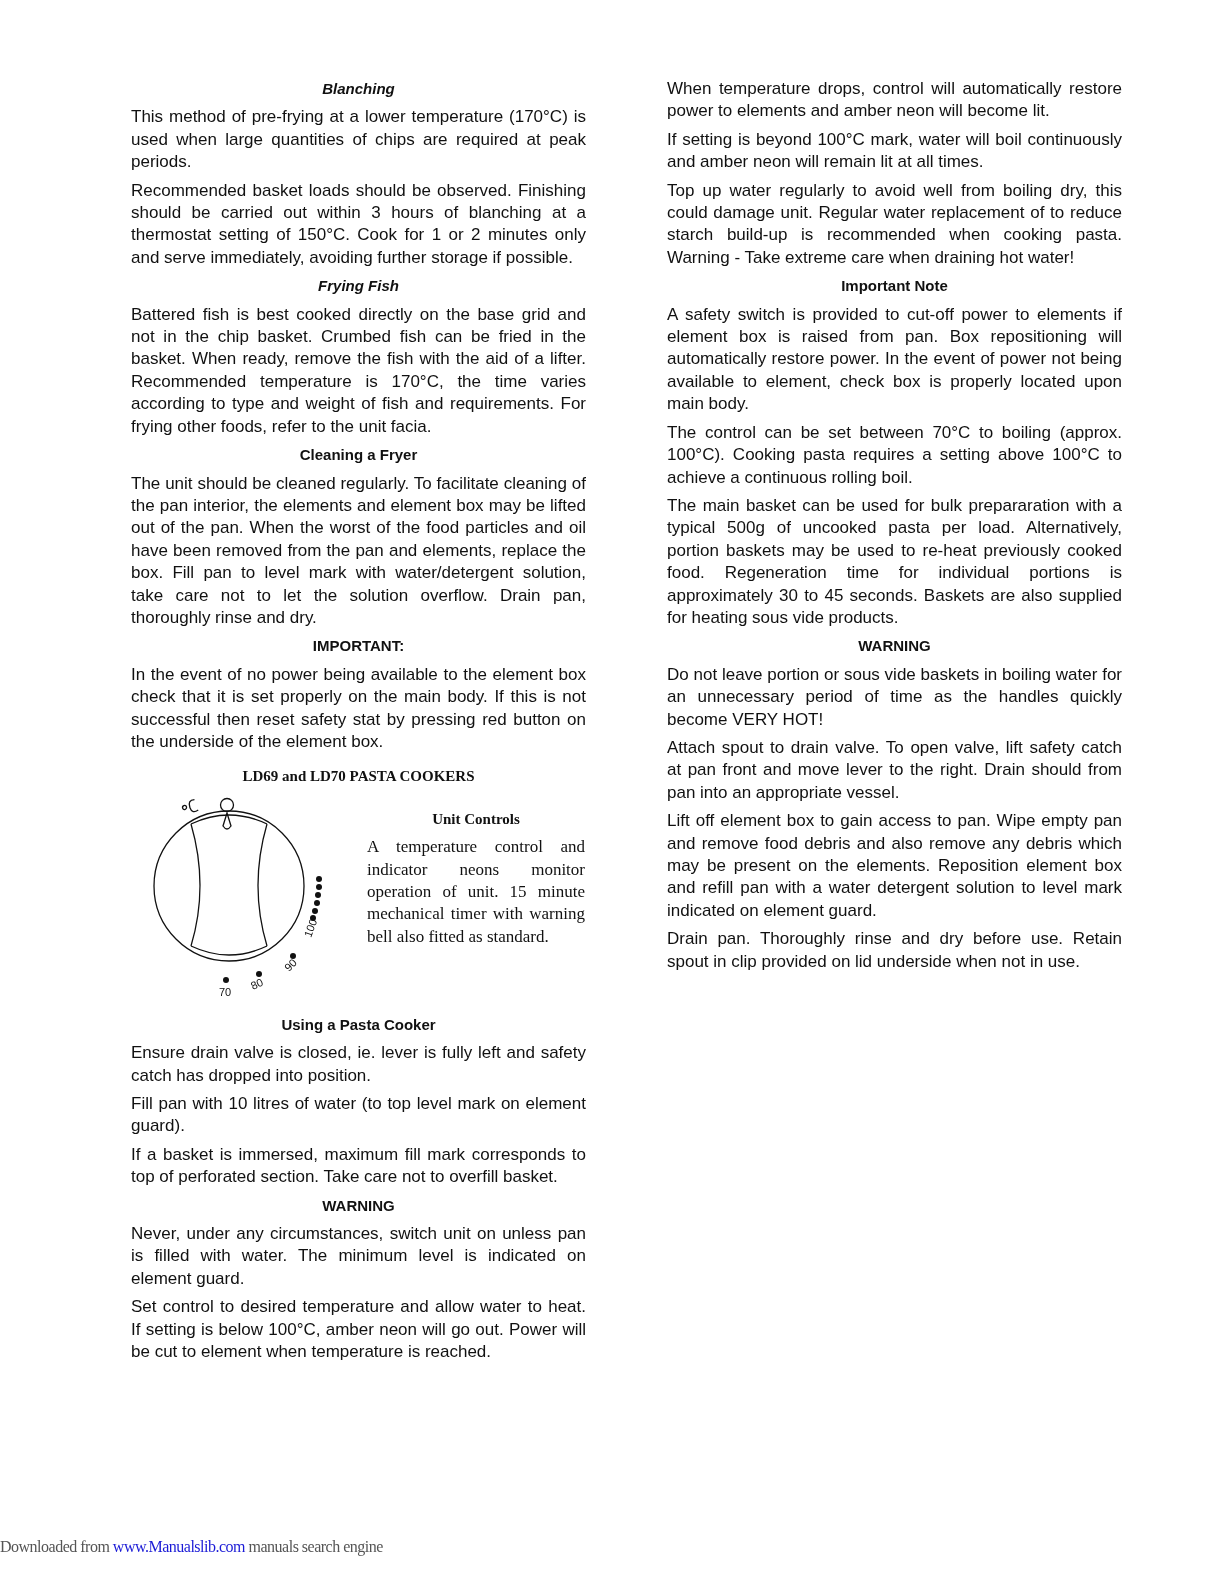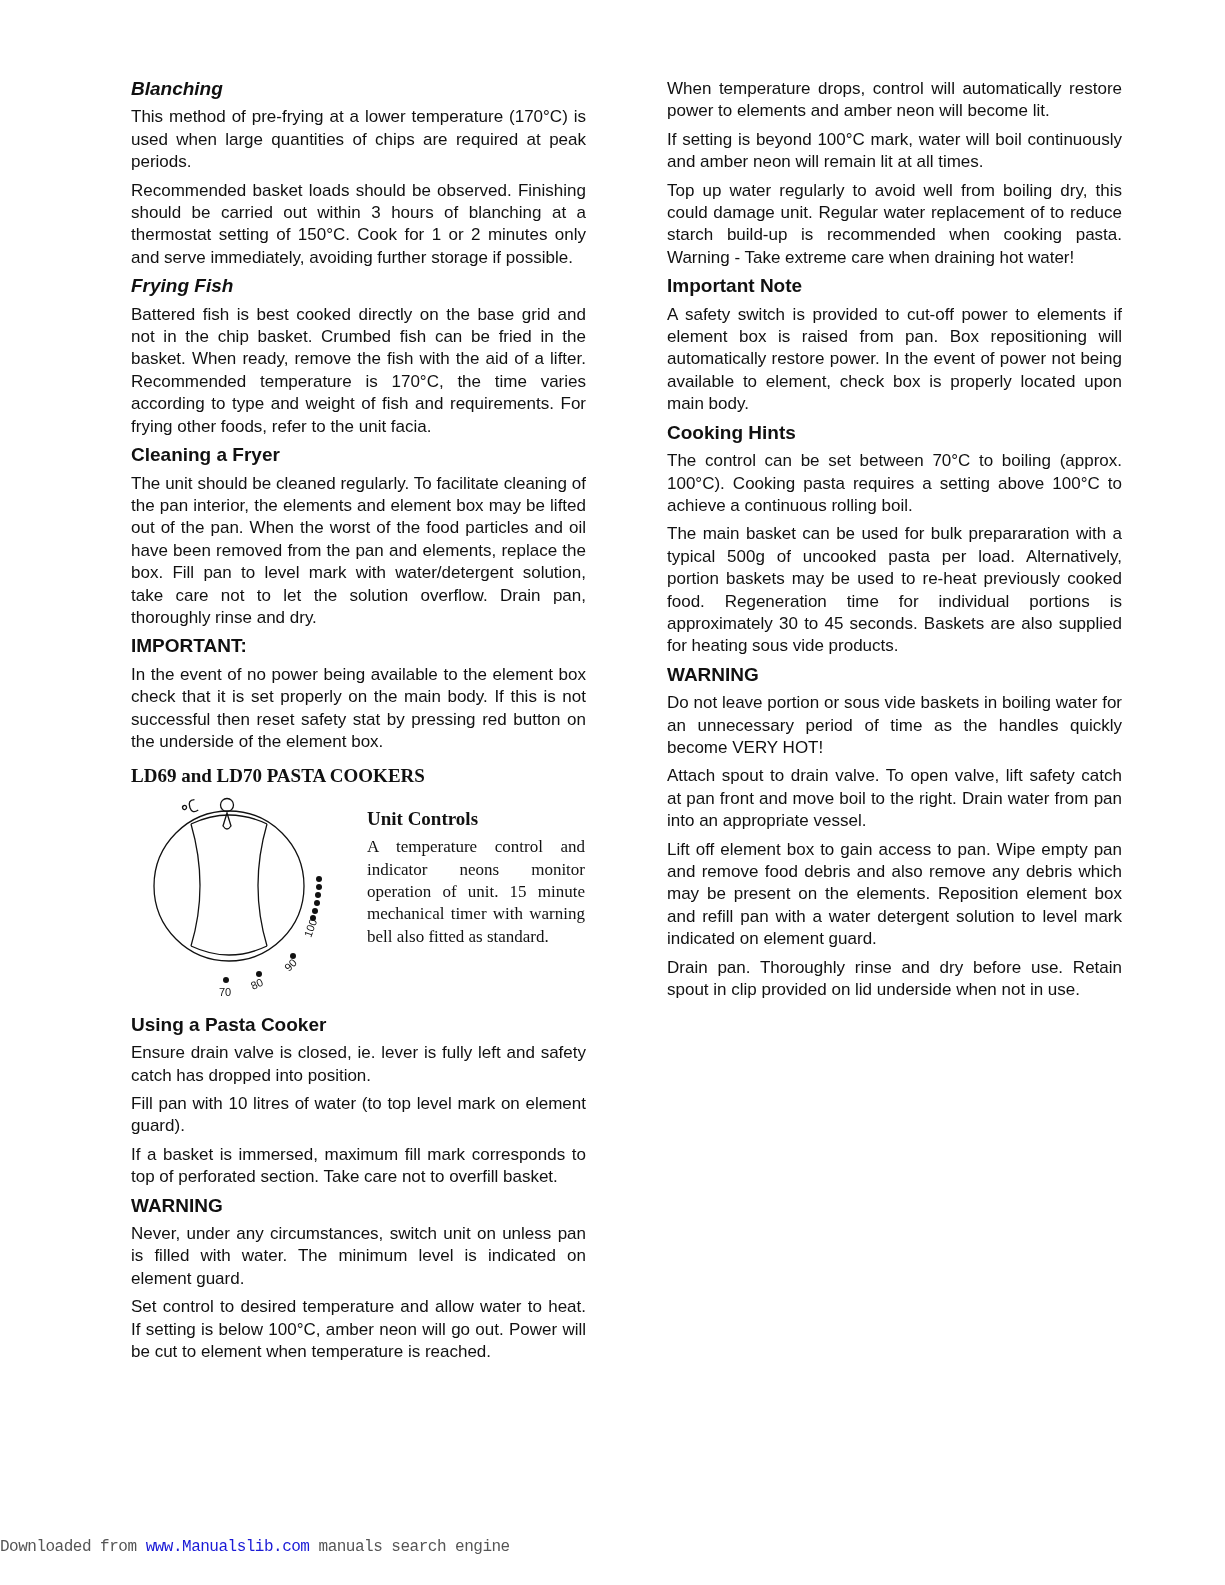--- a/index.html
+++ b/index.html
@@ -1,29 +1,29 @@
 <!DOCTYPE html>
 <html><head>
   <meta charset="utf-8">
   <style>
     html, body { margin: 0; padding: 0; background: #ffffff; }
     body { width: 1225px; height: 1585px; position: relative; overflow: hidden;
            font-family: "Liberation Sans", sans-serif; color: #111; }
     .col { position: absolute; top: 78px; width: 455px; font-size: 17px; line-height: 22.4px; }
     .col-left { left: 131px; }
     .col-right { left: 627px; margin-left: 40px; }
-    .h { font-weight: bold; margin: 0 0 6px 0; font-size: 19px; }
+    .h { font-weight: bold; margin: 0 0 6px 0; font-size: 15px; text-align: center; }
     .h.it { font-style: italic; }
     .p { text-align: justify; margin: 0 0 6px 0; }
     .p.bold { font-weight: normal; }
     .p b { font-weight: normal; }
     .fig-wrap { position: relative; height: 218px; margin: 8px 0 0 0; }
     .dial { position: absolute; left: 10px; top: 0; width: 200px; height: 210px; }
     .unit-ctrl { position: absolute; left: 236px; top: 12px; width: 218px; font-family: Liberation Serif, serif; }
-    .footer { position: absolute; left: 0; top: 1538px; font-family: Liberation Mono, monospace;
+    .footer { position: absolute; left: 0; top: 1538px; font-family: Liberation Serif, serif;
               font-size: 16px; color: #555; letter-spacing: -0.5px; }
     .footer a { color: #1a1ad6; text-decoration: none; }
   </style>
 </head>
 <body>
 
 <div class="col col-left">
   <div class="h it">Blanching</div>
   <div class="p">This method of pre-frying at a lower temperature (170°C) is used when large quantities of chips are required at peak periods.</div>
   <div class="p">Recommended basket loads should be observed. Finishing should be carried out within 3 hours of blanching at a thermostat setting of 150°C. Cook for  1 or 2 minutes only and serve immediately, avoiding further storage if possible.</div>
@@ -97,27 +97,26 @@
 </div>
 
 <div class="col col-right">
   <div class="p">When temperature drops, control will automatically restore power to elements and amber neon will become lit.</div>
   <div class="p">If setting is beyond 100°C mark, water will boil continuously and amber neon will remain lit at all times.</div>
   <div class="p"><span>Top up water regularly to avoid well from boiling dry, this could damage unit. Regular water replacement of to reduce starch build-up is recommended when cooking pasta. </span><b>Warning - Take extreme care when draining hot water!</b></div>
 
   <div class="h">Important Note</div>
   <div class="p">A safety switch is provided to cut-off power to elements if element box is raised from pan. Box repositioning will automatically restore power. In the event of power not being available to element, check box is properly located upon main body.</div>
 
-  <div class="h">Cooking Hints</div>
   <div class="p">The control can be set between 70°C to boiling (approx. 100°C). Cooking pasta requires a setting above 100°C to achieve a continuous rolling boil.</div>
   <div class="p">The main basket can be used for bulk prepararation with a typical 500g of uncooked pasta per load. Alternatively, portion baskets may be used to re-heat previously cooked food. Regeneration time for individual portions is approximately 30 to 45 seconds. Baskets are also supplied for heating sous vide products.</div>
 
   <div class="h">WARNING</div>
   <div class="p bold">Do not leave portion or sous vide baskets in boiling water for an unnecessary period of time as the handles quickly become VERY HOT!</div>
 
-  <div class="p">Attach spout to drain valve. To open valve, lift safety catch at pan front and move boil to the right. Drain water from pan into an appropriate vessel.</div>
+  <div class="p">Attach spout to drain valve. To open valve, lift safety catch at pan front and move lever to the right. Drain should from pan into an appropriate vessel.</div>
   <div class="p">Lift off element box to gain access to pan. Wipe empty pan and remove food debris and also remove any debris which may be present on the elements. Reposition element box and refill pan with a water detergent solution to level mark indicated on element guard.</div>
   <div class="p">Drain pan. Thoroughly rinse and dry before use. Retain spout in clip provided on lid underside when not in use.</div>
 </div>
 
 <div class="footer">
   <span>Downloaded from </span><a>www.Manualslib.com</a><span> manuals search engine</span>
 </div>
 
 </body></html>

